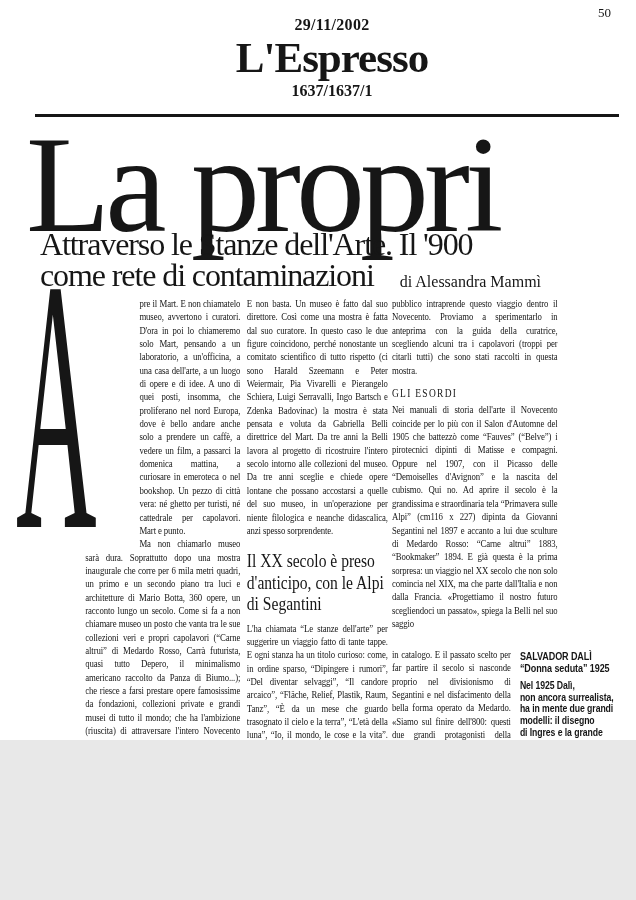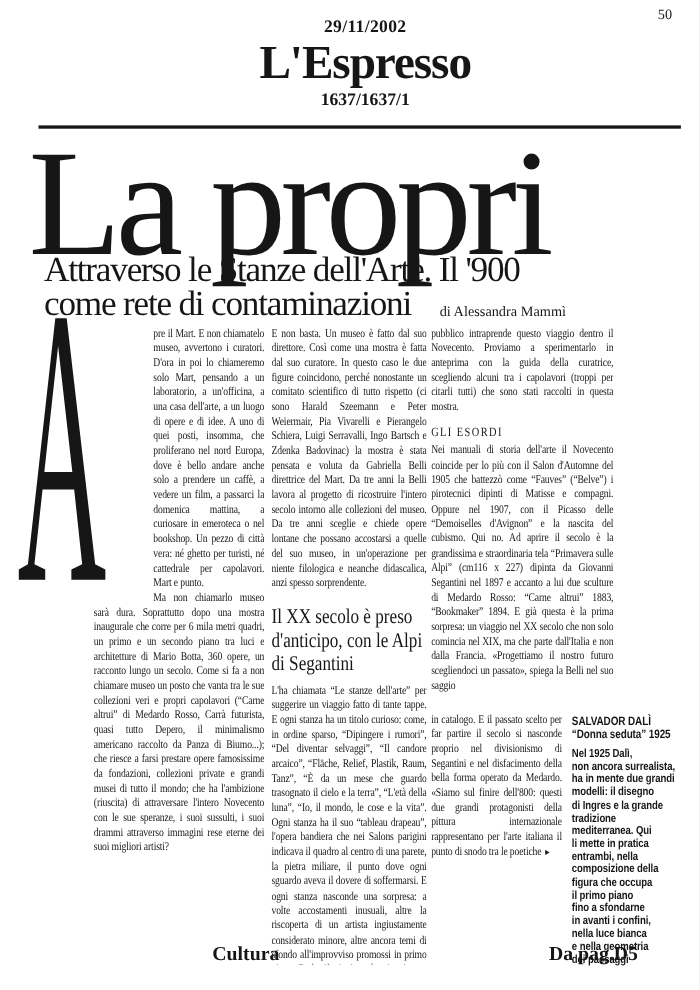--- a/index.html
+++ b/index.html
@@ -1,34 +1,34 @@
 <!DOCTYPE html>
 <html lang="it"><head>
 <meta charset="utf-8">
 <style>
   html,body{margin:0;padding:0;background:#e8e8e8;}
-  .page{position:relative;width:636px;height:900px;background:#ffffff;
+  .page{position:relative;width:636px;height:740px;background:#ffffff;
         font-family:"Liberation Serif",serif;color:#161616;overflow:hidden;margin:0 auto;}
 
   
   .page-number{position:absolute;left:598px;top:5px;font-size:13px;}
   .masthead-area{position:absolute;left:0;top:15px;width:636px;text-align:center;
                  transform:translateX(14px);}
   .issue-date{font-size:16px;font-weight:bold;line-height:20px;letter-spacing:.3px;}
   .masthead{font-size:43px;font-weight:bold;line-height:46px;letter-spacing:-1px;}
   .edition-code{font-size:16px;font-weight:bold;line-height:20px;}
   .header-rule{position:absolute;left:35px;top:114px;width:584px;height:3px;background:#161616;}
 
   
   .headline-title{position:absolute;left:26px;top:116px;font-size:138px;line-height:1;
                   letter-spacing:-5px;white-space:nowrap;}
   .subtitle{position:absolute;left:40px;top:229px;width:590px;}
   .subtitle-line{font-size:32px;line-height:31px;letter-spacing:-1.1px;white-space:nowrap;}
   .subtitle-row{display:flex;align-items:flex-end;gap:26px;}
-  .byline{font-size:13px;letter-spacing:0;}
+  .byline{font-size:16px;letter-spacing:0;}
 
   
   .bodywrap{position:absolute;left:0;top:0;width:776px;height:900px;
             transform:scaleX(0.82);transform-origin:0 0;
             font-size:10.7px;line-height:13.35px;letter-spacing:-0.15px;
             text-align:justify;hyphens:auto;}
   .col{position:absolute;overflow:hidden;}
   .col1{left:104px;top:297px;width:189px;height:488px;}
   .col2{left:301px;top:297px;width:172px;height:580px;}
   .col3-wide{left:478px;top:297px;width:202px;height:352px;}

